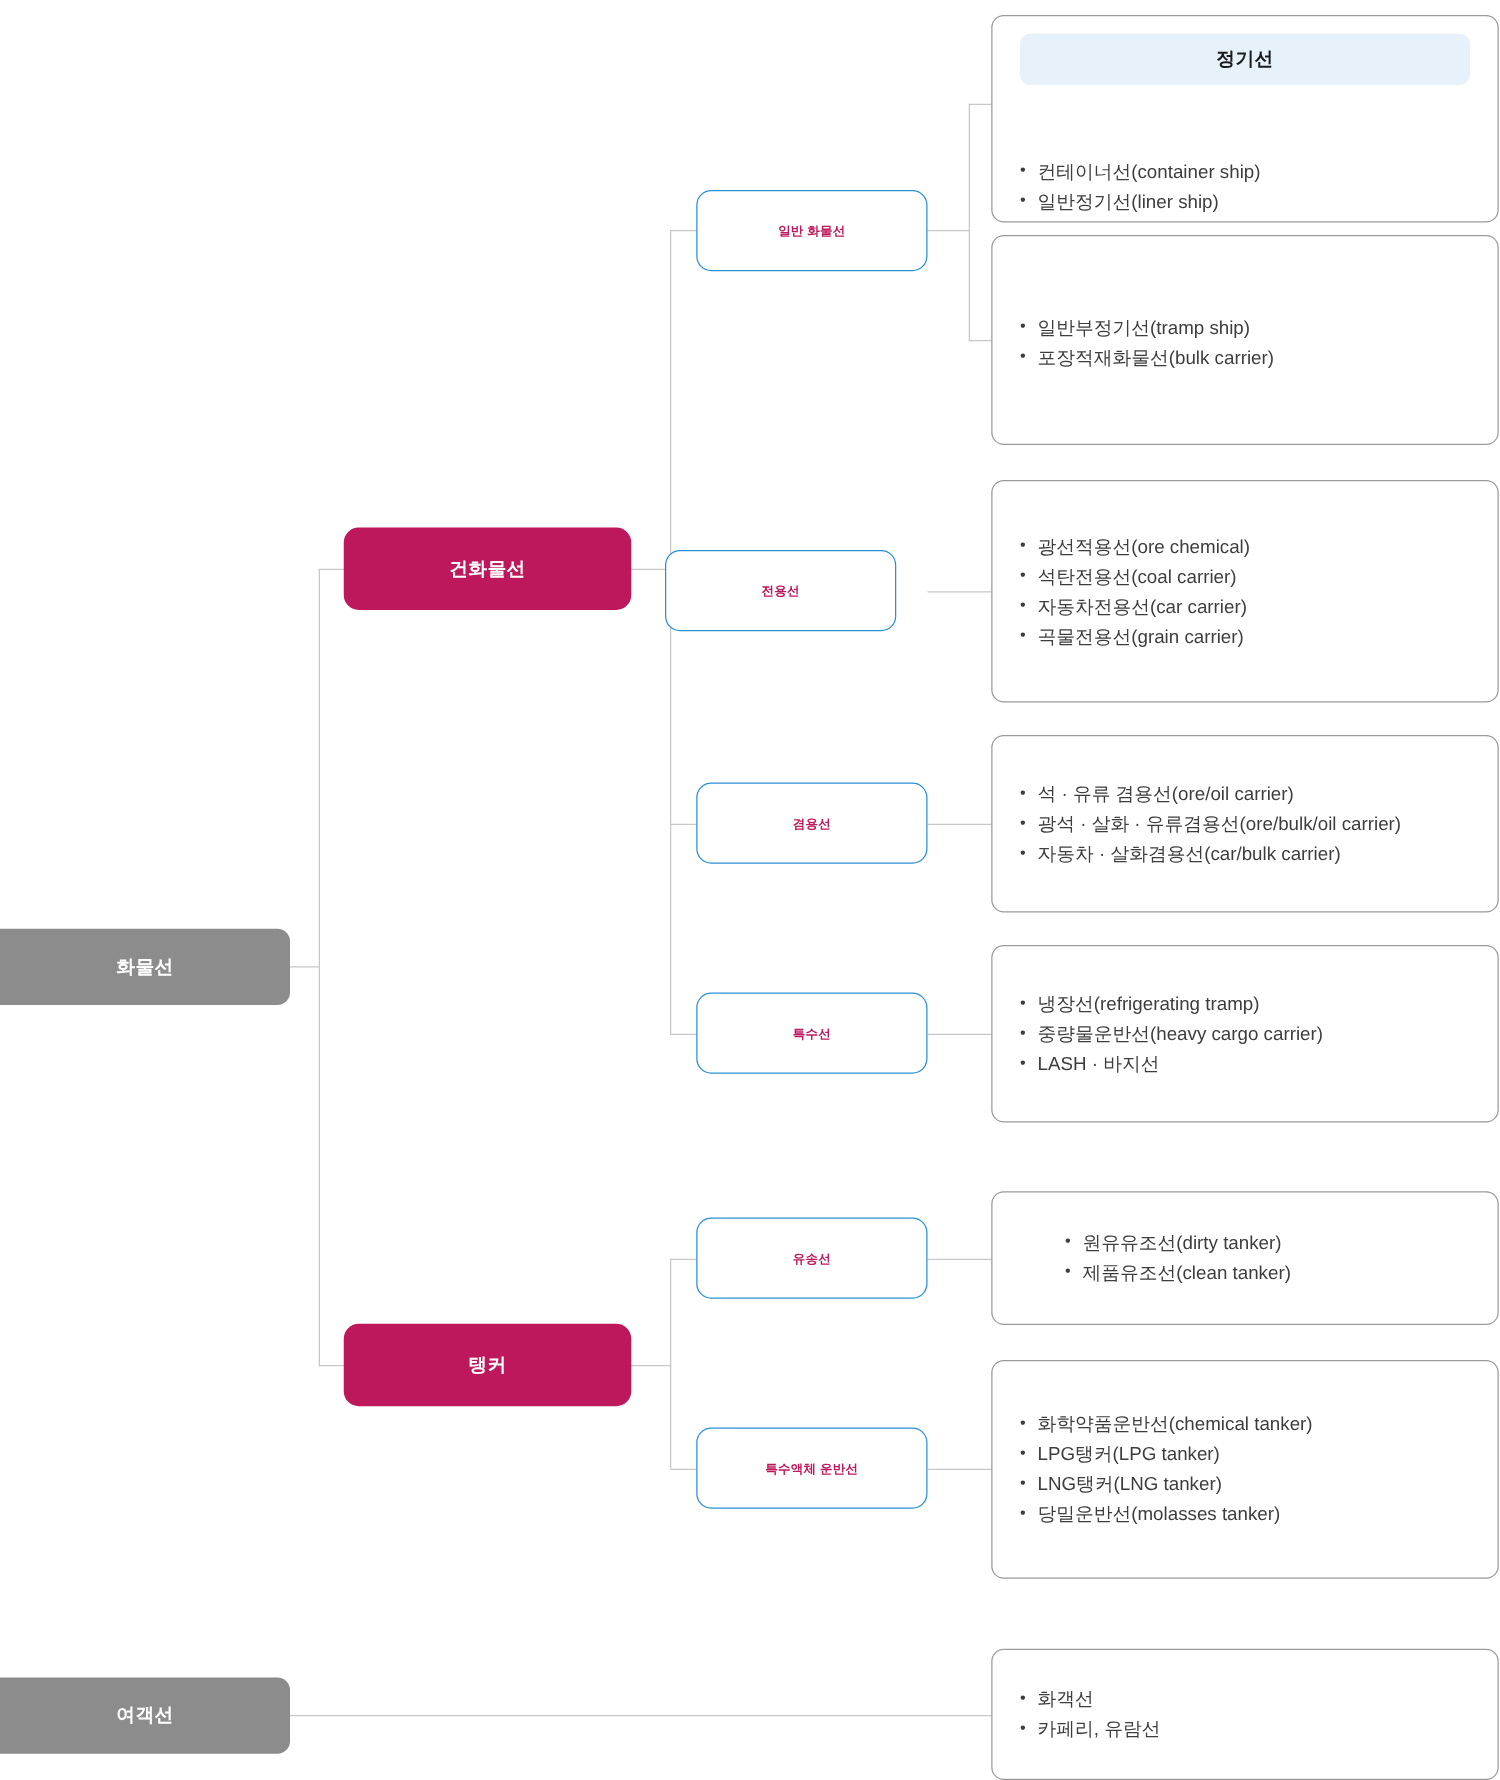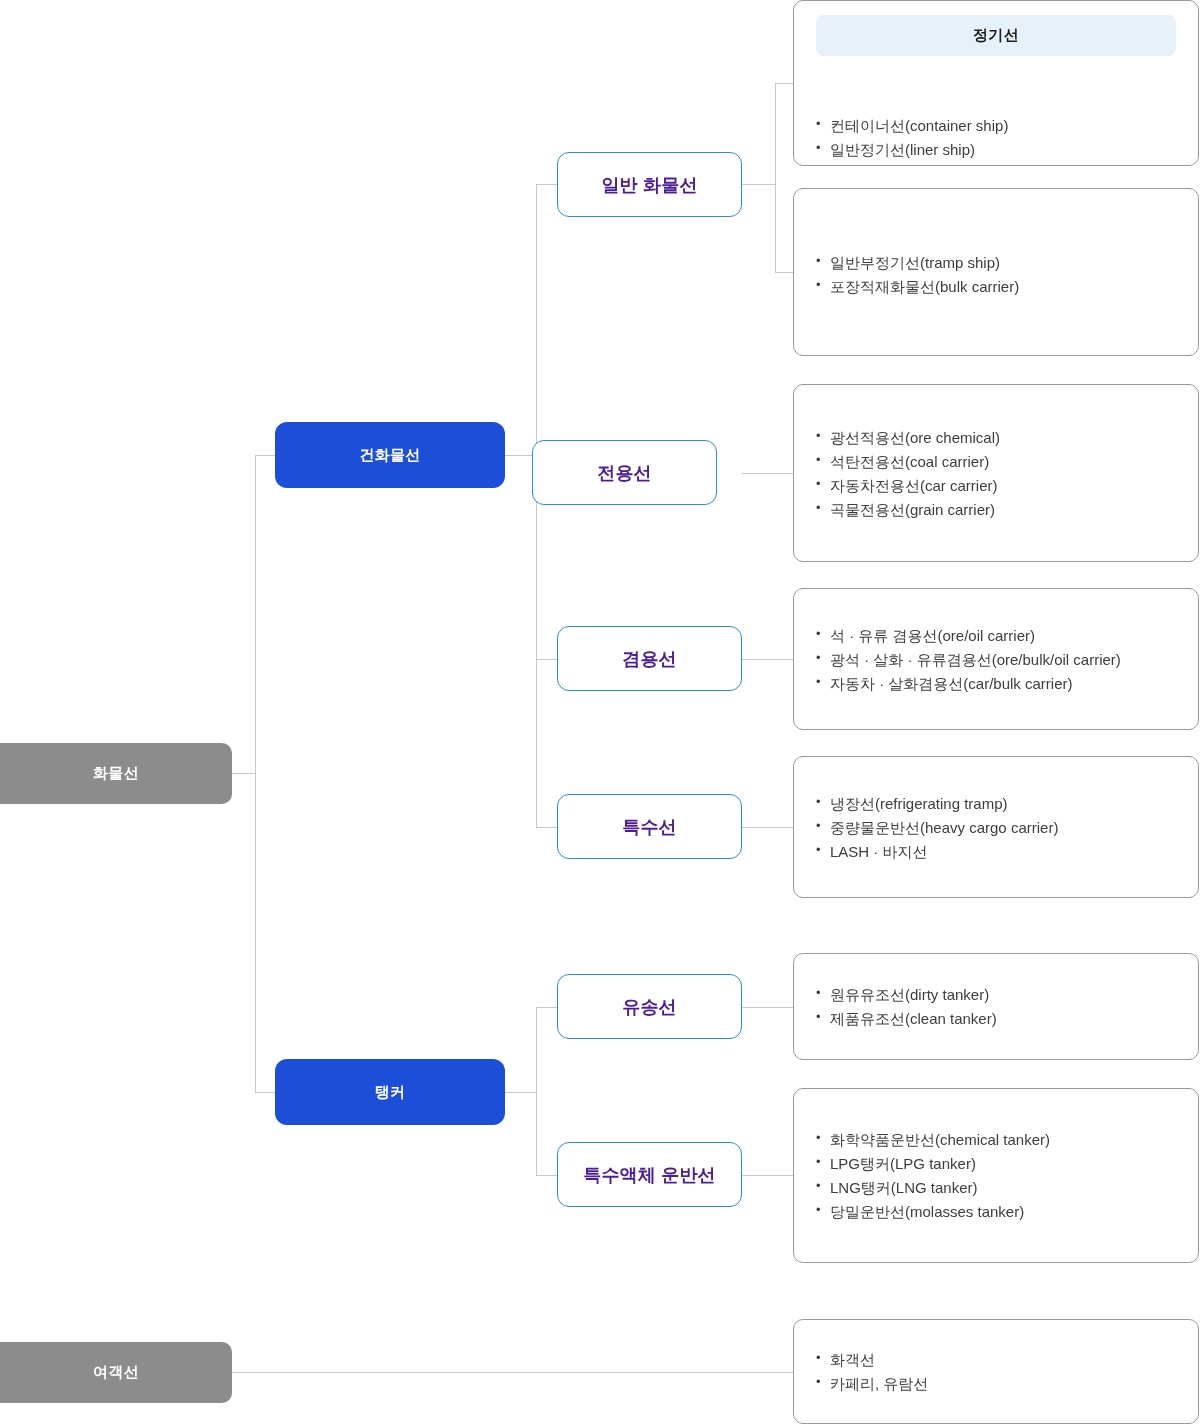--- a/index.html
+++ b/index.html
@@ -36,43 +36,43 @@
     box-sizing:border-box;
   }
   .root-node.flush-left{
     border-top-left-radius:0;
     border-bottom-left-radius:0;
   }
 
   
   .cat-node{
     position:absolute;
-    background:#1d4ed8;
+    background:#be185d;
     color:#ffffff;
     border-radius:12px;
     display:flex;
     align-items:center;
     justify-content:center;
     font-size:15px;
     font-weight:bold;
     letter-spacing:.3px;
     box-sizing:border-box;
   }
 
   
   .sub-node{
     position:absolute;
     background:#ffffff;
     border:1.5px solid #2b8fd4;
-    color:#4c1d95;
+    color:#be185d;
     border-radius:12px;
     display:flex;
     align-items:center;
     justify-content:center;
-    font-size:18px;
+    font-size:10px;
     font-weight:bold;
     letter-spacing:.2px;
     box-sizing:border-box;
   }
 
   
   .panel{
     position:absolute;
     background:#ffffff;
     border:1px solid #9a9a9a;
@@ -186,21 +186,21 @@
   </div>
 
   <div class="sub-node" style="left:557px;top:974px;width:185px;height:65px;">
     <span>유송선</span>
   </div>
 
   <div class="sub-node" style="left:557px;top:1142px;width:185px;height:65px;">
     <span>특수액체 운반선</span>
   </div>
 
-  <div class="panel has-head" style="left:793px;top:0px;width:406px;height:166px;gap:43px;">
+  <div class="panel has-head" style="left:793px;top:12px;width:406px;height:166px;gap:43px;">
     <div class="panel-head">정기선</div>
     <ul class="panel-list">
       <li>컨테이너선(container ship)</li>
       <li>일반정기선(liner ship)</li>
     </ul>
   </div>
 
   <div class="panel has-head" style="left:793px;top:188px;width:406px;height:168px;">
     <ul class="panel-list">
       <li>일반부정기선(tramp ship)</li>
@@ -226,21 +226,21 @@
   </div>
 
   <div class="panel" style="left:793px;top:756px;width:406px;height:142px;">
     <ul class="panel-list">
       <li>냉장선(refrigerating tramp)</li>
       <li>중량물운반선(heavy cargo carrier)</li>
       <li>LASH · 바지선</li>
     </ul>
   </div>
 
-  <div class="panel" style="left:793px;top:953px;width:406px;height:107px;">
+  <div class="panel" style="left:793px;top:953px;width:406px;height:107px;padding-left:36px;">
     <ul class="panel-list">
       <li>원유유조선(dirty tanker)</li>
       <li>제품유조선(clean tanker)</li>
     </ul>
   </div>
 
   <div class="panel" style="left:793px;top:1088px;width:406px;height:175px;">
     <ul class="panel-list">
       <li>화학약품운반선(chemical tanker)</li>
       <li>LPG탱커(LPG tanker)</li>

